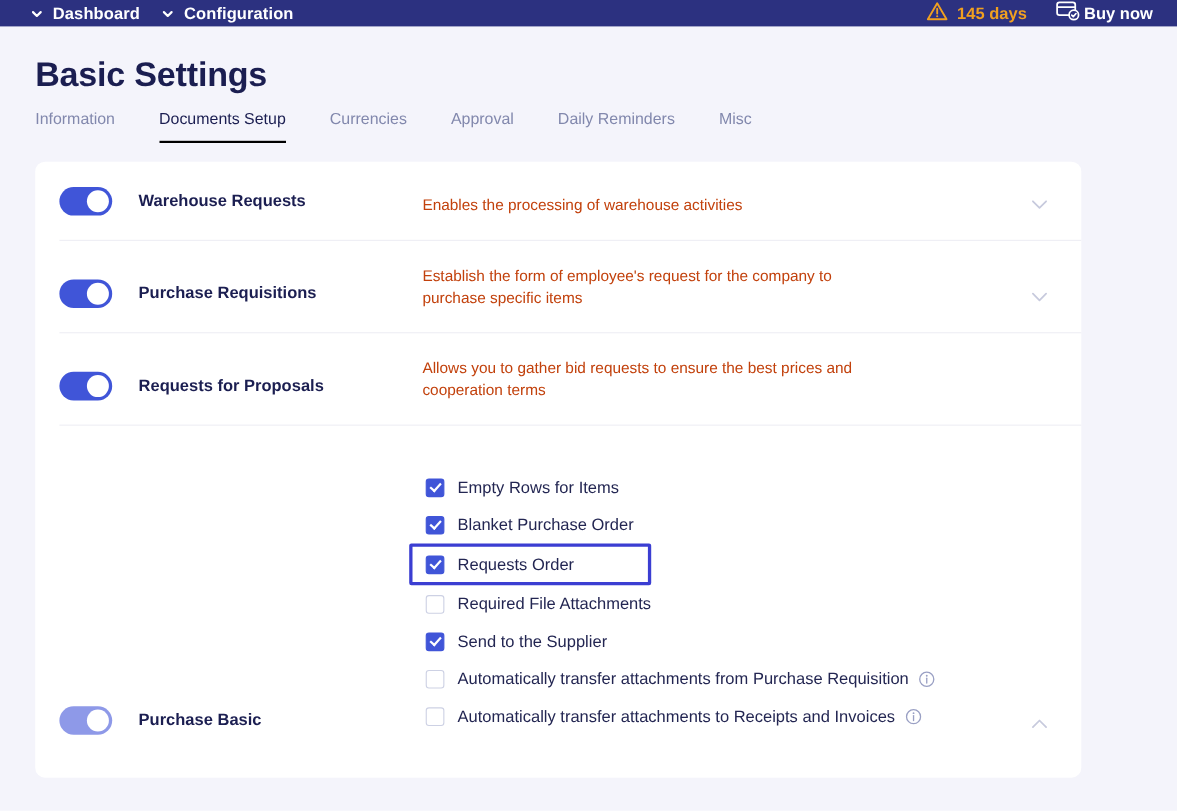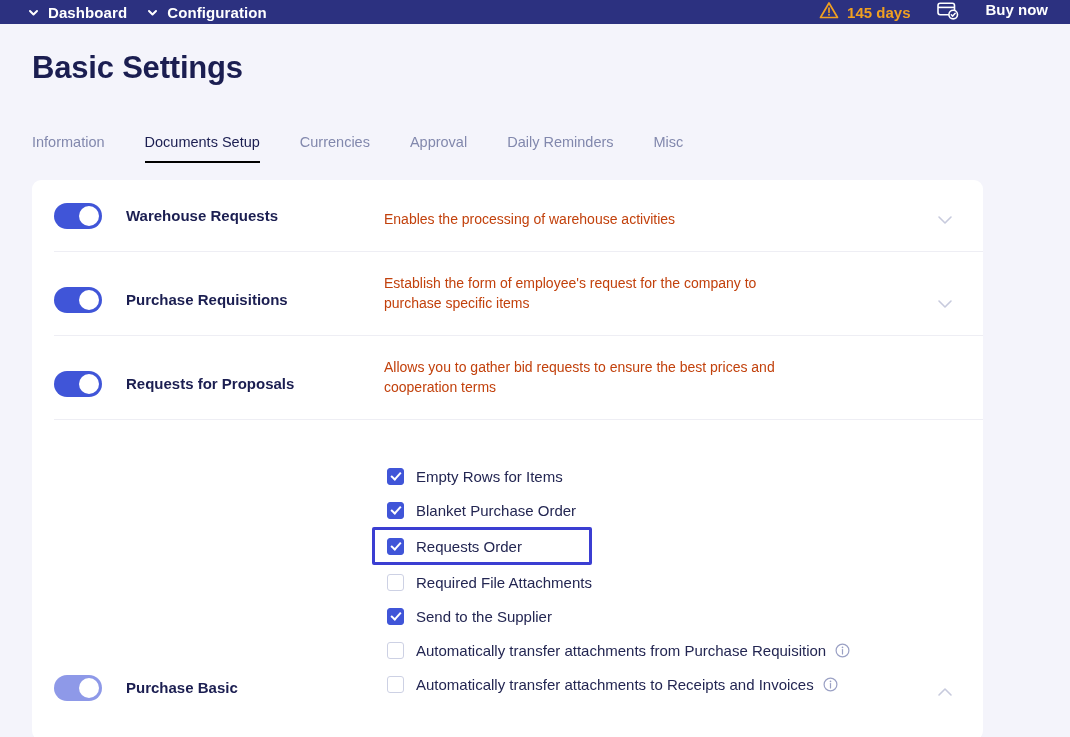--- a/index.html
+++ b/index.html
@@ -62,21 +62,22 @@
     gap: 8px;
   }
   .trial-label {
     color: #f0a020;
     font-size: 15px;
     font-weight: bold;
     white-space: nowrap;
   }
   .buynow {
     display: flex;
-    gap: 27px;
+    align-items: center;
+    gap: 4px;
   }
   .buynow-label {
     color: #ffffff;
     font-size: 15px;
     font-weight: bold;
     white-space: nowrap;
   }
 
   
   .page {
@@ -88,21 +89,21 @@
     color: #1b1e51;
     margin: 26px 0 0 0;
     letter-spacing: -0.2px;
   }
 
   
   .tabs {
     display: flex;
     align-items: flex-end;
     gap: 0px;
-    margin-top: 41px;
+    margin-top: 8px;
     height: 36px;
   }
   .tab {
     font-size: 14.5px;
     color: #8288ad;
     padding: 0 0 10px 0;
     margin-right: 40px;
     cursor: pointer;
     white-space: nowrap;
     border-bottom: 2px solid transparent;

